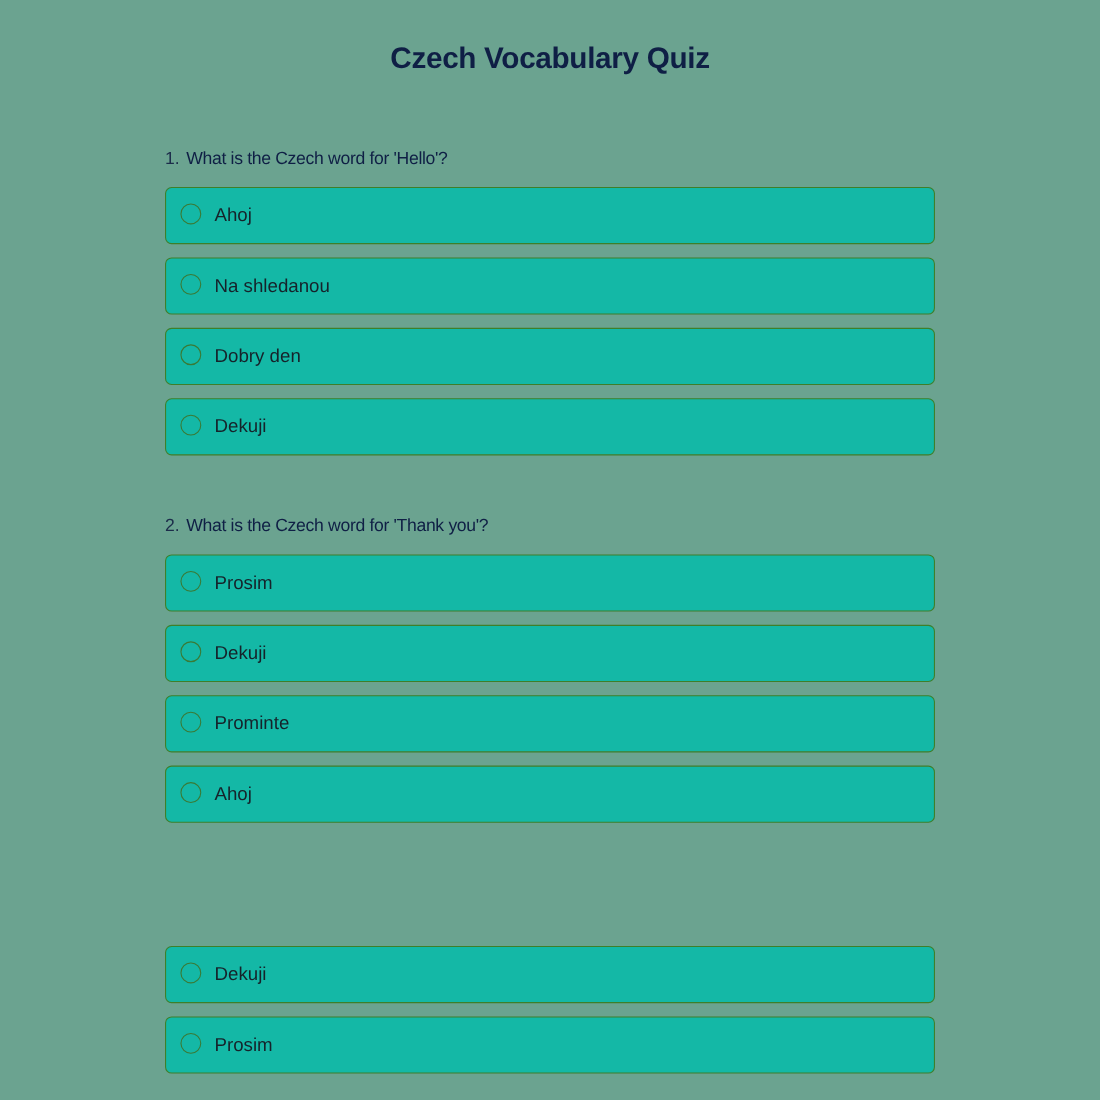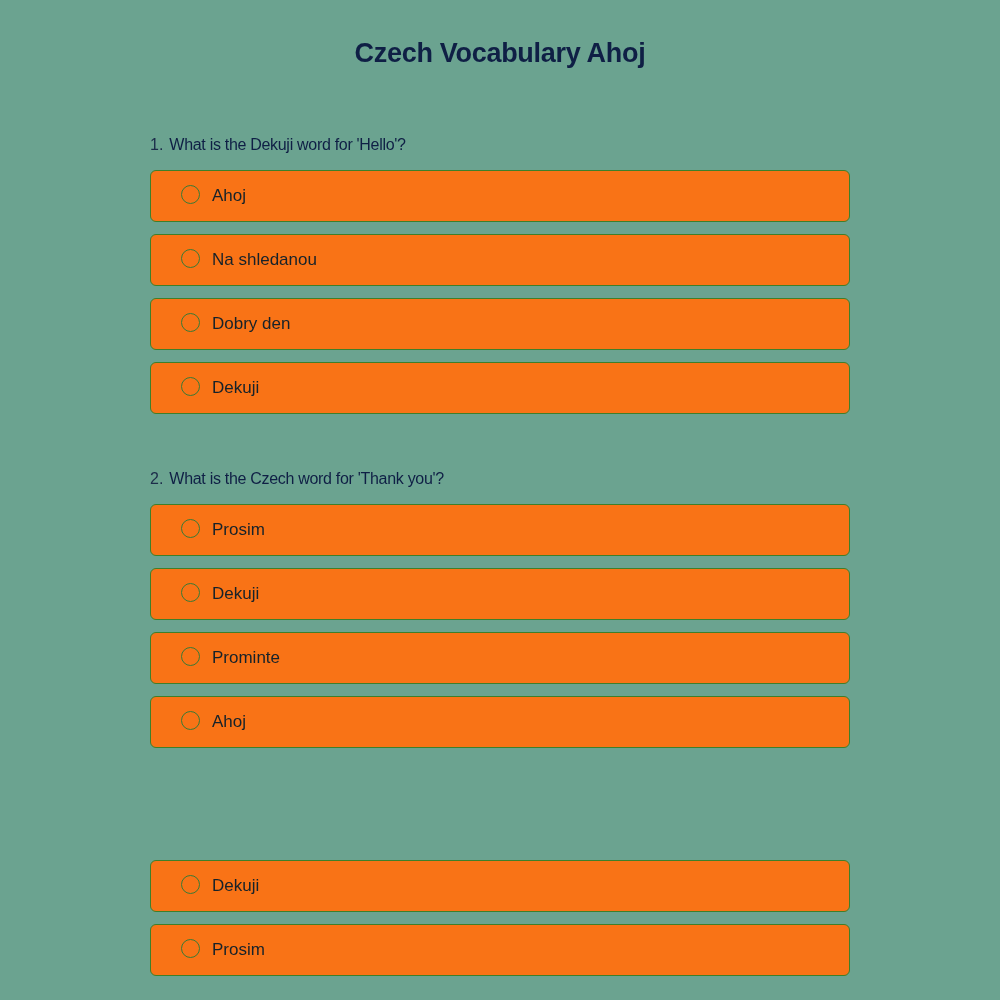--- a/index.html
+++ b/index.html
@@ -47,27 +47,27 @@
   .q-text {
     letter-spacing: -0.3px;
   }
   .options {
     margin-top: 12px;
   }
   .option {
     box-sizing: border-box;
     height: 52px;
     width: 700px;
-    background: #f97316;
+    background: #14b8a6;
     border: 1px solid #3f7f2a;
     border-radius: 6px;
     margin-bottom: 12px;
     display: flex;
     align-items: center;
-    padding-left: 30px;
+    padding-left: 13px;
     cursor: pointer;
   }
   .radio {
     box-sizing: border-box;
     width: 19px;
     height: 19px;
     border-radius: 50%;
     border: 1.2px solid #3a7a35;
     background: transparent;
     margin-right: 12px;
@@ -76,25 +76,25 @@
   }
   .opt-text {
     font-size: 17px;
     color: #16222a;
   }
 </style>
 </head>
 <body>
 
 <div class="page">
-  <h1 class="title">Czech Vocabulary Ahoj</h1>
+  <h1 class="title">Czech Vocabulary Quiz</h1>
 
   <div class="question" style="top:132px;">
     <div class="q-label">
-      <span class="q-num">1.</span><span class="q-text">What is the Dekuji word for 'Hello'?</span>
+      <span class="q-num">1.</span><span class="q-text">What is the Czech word for 'Hello'?</span>
     </div>
     <div class="options">
       <label class="option">
         <span class="radio"></span>
         <span class="opt-text">Ahoj</span>
       </label>
       <label class="option">
         <span class="radio"></span>
         <span class="opt-text">Na shledanou</span>
       </label>

